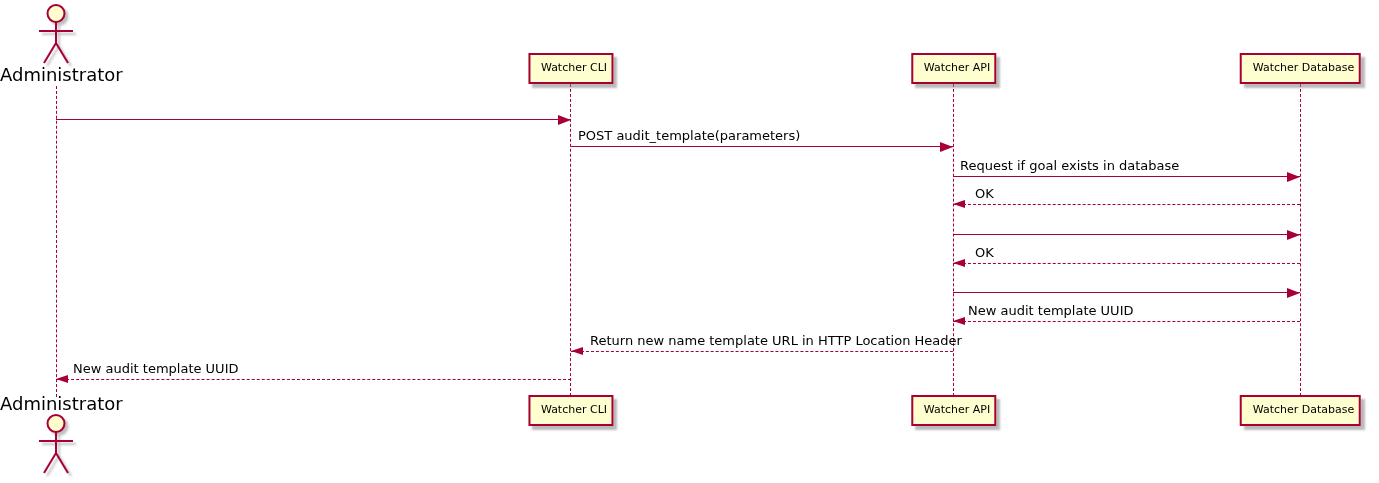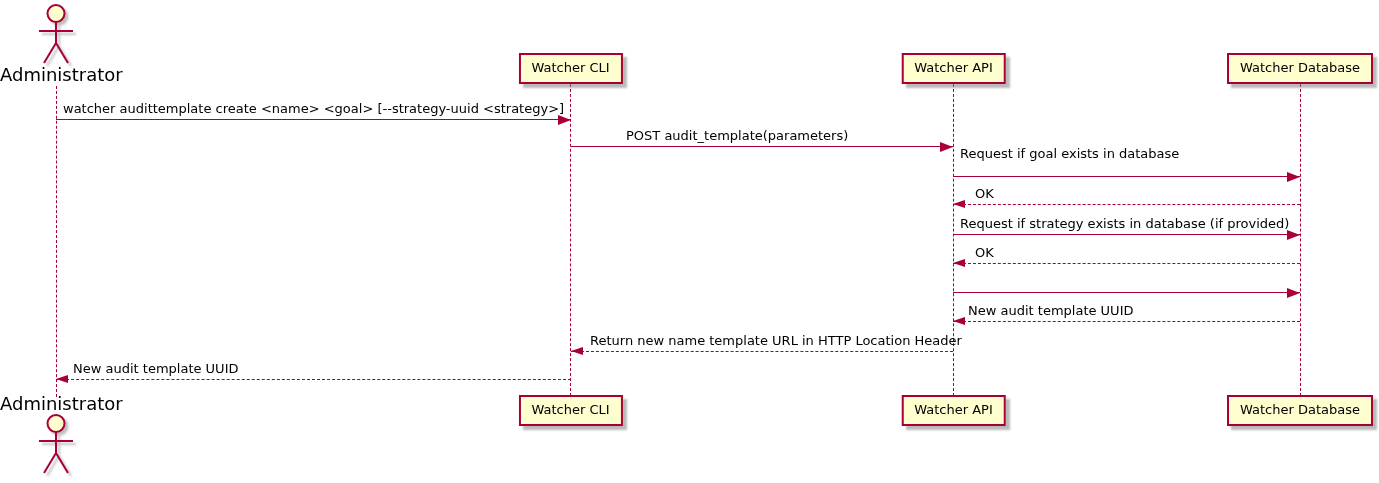--- a/index.html
+++ b/index.html
@@ -26,22 +26,22 @@
   .lifeline {
     position: absolute;
     width: 0;
     border-left: 1px dashed var(--accent);
   }
   .pbox {
     position: absolute;
     transform: translateX(-50%);
     background: var(--participant-fill);
     border: 2px solid var(--accent);
-    padding: 5px 11px 6px 11px;
-    font-size: 13px;
+    padding: 5px 4px 6px 11px;
+    font-size: 11px;
     line-height: 16px;
     white-space: nowrap;
     box-shadow: 4px 4px 2px rgba(130,130,130,0.55);
     color: var(--text);
   }
   .actor-label {
     position: absolute;
     width: 112px;
     text-align: left;
     font-size: 18px;
@@ -99,37 +99,35 @@
     <line x1="4" y1="28" x2="38" y2="28" stroke="var(--accent)" stroke-width="2"></line>
     <line x1="21" y1="40" x2="9" y2="60" stroke="var(--accent)" stroke-width="2"></line>
     <line x1="21" y1="40" x2="33" y2="60" stroke="var(--accent)" stroke-width="2"></line>
   </svg>
   <div class="actor-label" style="left:0px; top:67px;">Administrator</div>
 
   <div class="pbox" style="left:570.5px; top:53px;">Watcher CLI</div>
   <div class="pbox" style="left:953.5px; top:53px;">Watcher API</div>
   <div class="pbox" style="left:1300px; top:53px;">Watcher Database</div>
 
-  <div class="mtext" style="left:63px; top:101px;">watcher audittemplate create &lt;name&gt; &lt;goal&gt; [--strategy-uuid &lt;strategy&gt;]</div>
   <div class="mline" style="left:56px; top:119px; width:515px;"></div>
   <div class="ah right" style="left:558px; top:115px;"></div>
 
-  <div class="mtext" style="left:578px; top:128px;margin-left:48px;">POST audit_template(parameters)</div>
+  <div class="mtext" style="left:578px; top:128px;">POST audit_template(parameters)</div>
   <div class="mline" style="left:571px; top:146px; width:382px;"></div>
   <div class="ah right" style="left:940px; top:142px;"></div>
 
-  <div class="mtext" style="left:960px; top:146px;">Request if goal exists in database</div>
+  <div class="mtext" style="left:960px; top:158px;">Request if goal exists in database</div>
   <div class="mline" style="left:953px; top:176px; width:347px;"></div>
   <div class="ah right" style="left:1287px; top:172px;"></div>
 
   <div class="mtext" style="left:975px; top:186px;">OK</div>
   <div class="mline dashed" style="left:953px; top:204px; width:347px;"></div>
   <div class="ah left" style="left:953px; top:200px;"></div>
 
-  <div class="mtext" style="left:960px; top:216px;">Request if strategy exists in database (if provided)</div>
   <div class="mline" style="left:953px; top:234px; width:347px;"></div>
   <div class="ah right" style="left:1287px; top:230px;"></div>
 
   <div class="mtext" style="left:975px; top:245px;">OK</div>
   <div class="mline dashed" style="left:953px; top:263px; width:347px;"></div>
   <div class="ah left" style="left:953px; top:259px;"></div>
 
   <div class="mline" style="left:953px; top:292px; width:347px;"></div>
   <div class="ah right" style="left:1287px; top:288px;"></div>
 

